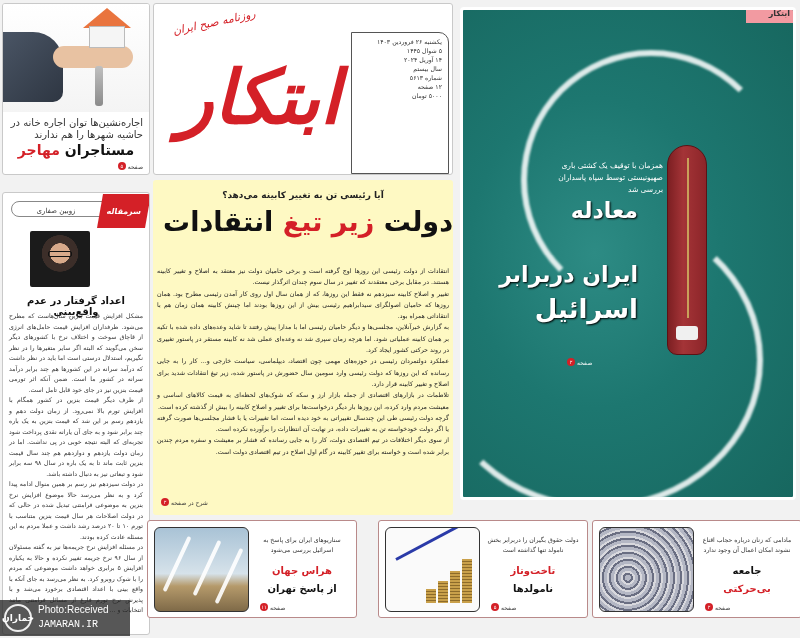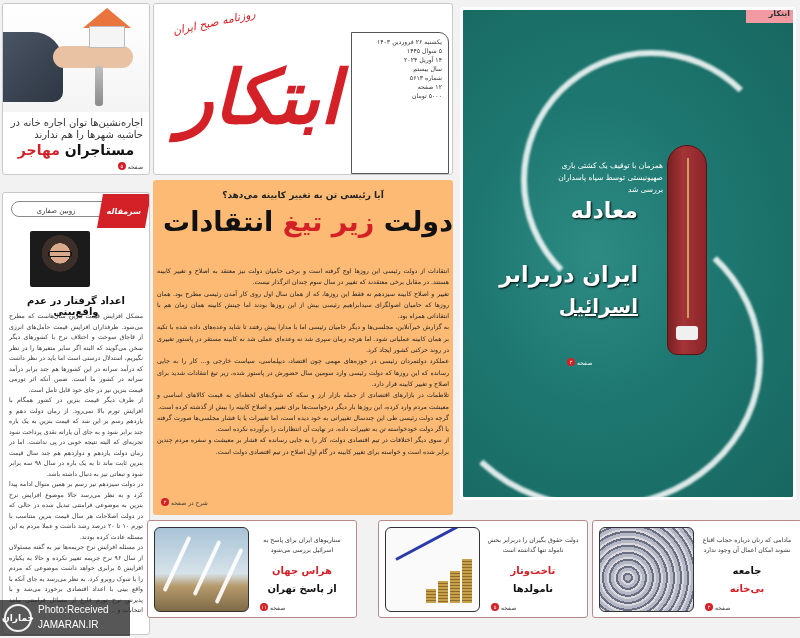--- a/index.html
+++ b/index.html
@@ -32,21 +32,21 @@
     .ed-body { position: absolute; left: 6px; right: 6px; top: 118px; font-size: 6.2px; line-height: 10.5px; text-align: justify; color: #333; }
 
     
     .masthead { position: absolute; left: 153px; top: 3px; width: 300px; height: 172px; background: #fff; border: 1px solid #c9c9c9; border-radius: 3px; overflow: hidden; }
     .logo-sub { position: absolute; left: 18px; top: 12px; font-size: 11px; font-style: italic; color: #d42027; font-family: "DejaVu Serif", serif; transform: rotate(-12deg); }
     .logo { position: absolute; left: 20px; top: 18px; width: 170px; height: 150px; color: #d42027; font-family: "DejaVu Serif", serif; font-size: 74px; font-weight: bold; font-style: italic; line-height: 150px; text-align: center; letter-spacing: -4px; }
     .date-box { position: absolute; left: 197px; top: 28px; width: 98px; height: 142px; border: 1px solid #555; border-radius: 0 10px 0 0; background: #fff; padding: 4px 6px; }
     .date-box div { font-size: 6.2px; line-height: 9px; color: #333; }
 
     
-    .main-story { position: absolute; left: 153px; top: 180px; width: 300px; height: 335px; background: #fdba74; border-radius: 3px; }
+    .main-story { position: absolute; left: 153px; top: 180px; width: 300px; height: 335px; background: #fef9c3; border-radius: 3px; }
     .kicker { position: absolute; left: 0; right: 0; top: 10px; text-align: center; font-size: 9px; font-weight: bold; color: #222; }
     .headline { position: absolute; left: 0; right: 0; top: 26px; text-align: right; font-size: 27px; font-weight: bold; color: #111; letter-spacing: -1px; }
     .headline .red { color: #d42027; }
     .story-body { position: absolute; left: 4px; right: 4px; top: 85px; font-size: 6.3px; line-height: 11.3px; text-align: justify; color: #222; }
     .story-body p { margin-bottom: 0; }
     .story-ref { position: absolute; left: 8px; top: 318px; }
 
     
     .hero { position: absolute; left: 460px; top: 7px; width: 336px; height: 493px; border-radius: 4px; overflow: hidden; background: radial-gradient(ellipse at 40% 50%, #2d8b84 0%, #1d7770 45%, #17675f 100%); border: 3px solid #fff; }
     .wake { position: absolute; border: 6px solid rgba(255,255,255,0.85); border-radius: 50%; }
@@ -54,21 +54,21 @@
     .wake.w2 { left: -30px; top: 200px; width: 330px; height: 300px; border-left-color: transparent; border-top-color: transparent; filter: blur(1px); }
     .tanker { position: absolute; left: 204px; top: 135px; width: 40px; height: 210px; background: linear-gradient(90deg,#7c1f22,#a43437 40%,#8c2529); border-radius: 20px 20px 10px 10px; border: 1px solid #5b1215; }
     .tanker .deck { position: absolute; left: 8px; top: 180px; width: 22px; height: 14px; background: #f0f0f0; border-radius: 3px; }
     .tanker .line { position: absolute; left: 19px; top: 12px; width: 2px; height: 160px; background: #c9a15a; }
     .ribbon { position: absolute; right: -3px; top: -3px; width: 50px; height: 16px; background: #f29aa1; }
     .ribbon span { position: absolute; right: 6px; top: 2px; font-size: 8px; color: #333; font-weight: bold; }
     .hero .dek { position: absolute; left: 80px; width: 120px; top: 150px; font-size: 7.5px; line-height: 12px; color: #fff; text-align: right; }
     .hero .h1 { position: absolute; right: 155px; top: 188px; font-size: 22px; font-weight: bold; color: #fff; text-shadow: 1px 1px 2px #000; white-space: nowrap; }
     .hero .h2 { position: absolute; right: 155px; top: 218px; font-size: 22px; font-weight: bold; color: #ff2b2b; text-shadow: -1px -1px 0 #fff,1px -1px 0 #fff,-1px 1px 0 #fff,1px 1px 0 #fff; white-space: nowrap; }
     .hero .h3 { position: absolute; right: 155px; top: 252px; font-size: 22px; font-weight: bold; color: #fff; text-shadow: 1px 1px 2px #000; white-space: nowrap; margin-left: 28px; }
-    .hero .h4 { position: absolute; right: 155px; top: 284px; font-size: 20px; font-weight: bold; color: #fff; text-shadow: 1px 1px 2px #000; white-space: nowrap; text-decoration: underline; }
+    .hero .h4 { position: absolute; right: 155px; top: 284px; font-size: 26px; font-weight: bold; color: #fff; text-shadow: 1px 1px 2px #000; white-space: nowrap; }
     .hero .hero-ref { position: absolute; left: 104px; top: 348px; color: #fff; }
 
     
     .tz { position: absolute; top: 520px; width: 210px; height: 98px; background: #fff; border: 1px solid #b98a8a; border-radius: 3px; }
     .tz .img { position: absolute; left: 6px; top: 6px; width: 95px; height: 85px; border: 1px solid #333; border-radius: 6px; overflow: hidden; }
     .tz .kick { position: absolute; left: 106px; right: 6px; top: 14px; font-size: 6.2px; line-height: 9.5px; text-align: center; color: #333; }
     .tz .t1 { position: absolute; left: 106px; right: 6px; top: 44px; font-size: 10px; font-weight: bold; text-align: center; }
     .tz .t2 { position: absolute; left: 106px; right: 6px; top: 62px; font-size: 10px; font-weight: bold; text-align: center; }
     .tz .ref { left: 112px; top: 82px; }
     .red-t { color: #d42027; }
@@ -80,21 +80,21 @@
     .img-missiles .trail { position: absolute; width: 4px; height: 60px; background: rgba(255,255,255,0.9); transform: rotate(25deg); border-radius: 2px; }
     .img-chart { background: #fafafa; }
     .img-chart .coin { position: absolute; bottom: 8px; width: 10px; background: repeating-linear-gradient(#c9a04a 0 2px,#8d6b2a 2px 3px); }
     .img-chart .arrow { position: absolute; left: 10px; top: 30px; width: 70px; height: 3px; background: #2a3aa8; transform: rotate(-28deg); transform-origin: left; }
     .img-crowd { background: repeating-radial-gradient(circle at 30% 60%, #b4b7c4 0 3px, #6a6e82 3px 5px, #d8d8dd 5px 7px); }
 
     
     .watermark { position: absolute; left: 0; top: 600px; width: 130px; height: 36px; background: rgba(40,40,40,0.78); color: #fff; direction: ltr; }
     .wm-logo { position: absolute; left: 4px; top: 4px; width: 28px; height: 28px; border-radius: 50%; border: 2px solid #eee; font-size: 9px; color: #fff; display: flex; align-items: center; justify-content: center; font-weight: bold; }
     .wm-l1 { position: absolute; left: 38px; top: 4px; font-size: 10px; font-family: "Liberation Sans", sans-serif; }
-    .wm-l2 { position: absolute; left: 38px; top: 19px; font-size: 10px; font-family: Liberation Sans, sans-serif; }
+    .wm-l2 { position: absolute; left: 38px; top: 19px; font-size: 10px; font-family: Liberation Mono, monospace; }
   </style>
 </head>
 <body>
 
 <div class="page">
 
   <div class="teaser-top">
     <div class="house-img">
       <div class="sleeve"></div>
       <div class="hand"></div>
@@ -215,21 +215,21 @@
     <div class="page-ref ref">
       <span>صفحه</span>
       <span class="dot">۵</span>
     </div>
   </div>
 
   <div class="tz tz3">
     <div class="img img-crowd"></div>
     <div class="kick">مادامی که زنان درباره حجاب اقناع نشوند امکان اعمال آن وجود ندارد</div>
     <div class="t1 blk-t">جامعه</div>
-    <div class="t2 red-t">بی‌خانه</div>
+    <div class="t2 red-t">بی‌حرکتی</div>
     <div class="page-ref ref">
       <span>صفحه</span>
       <span class="dot">۲</span>
     </div>
   </div>
 
   <div class="watermark">
     <div class="wm-logo">جماران</div>
     <div class="wm-l1">Photo:Received</div>
     <div class="wm-l2">JAMARAN.IR</div>

